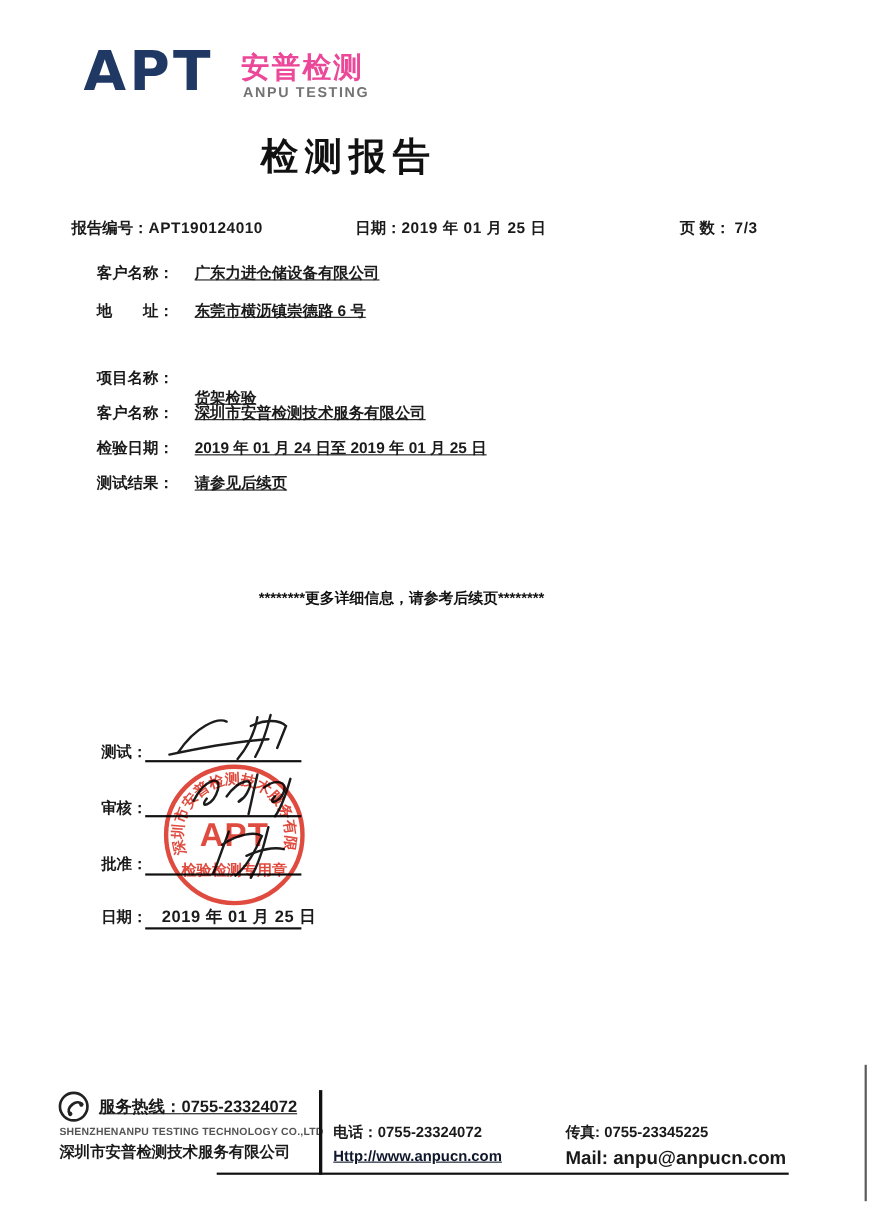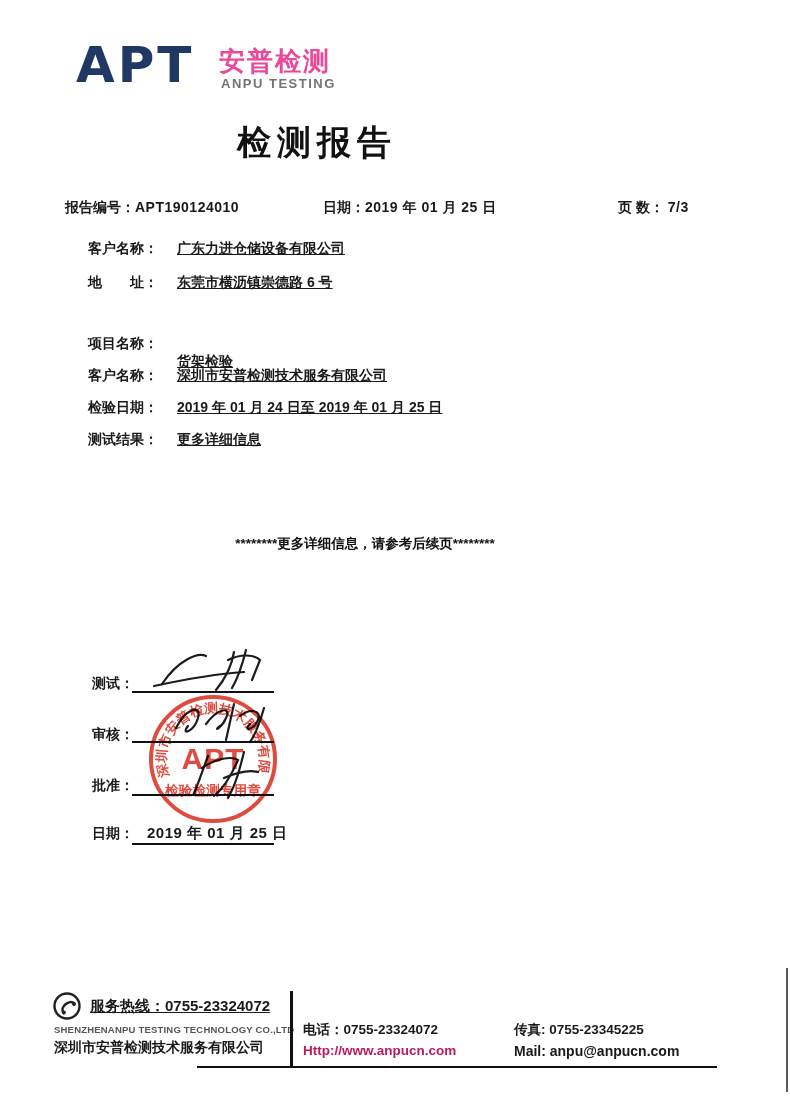--- a/index.html
+++ b/index.html
@@ -47,22 +47,22 @@
 
   
   .hotline { left:90px; top:997px; font-size:15px; font-weight:700; white-space:nowrap;text-decoration:underline; }
   .co-en { left:54px; top:1024px; font-size:9.5px; font-weight:700; color:#555; letter-spacing:0.2px; }
   .co-cn { left:54px; top:1039px; font-size:14px; font-weight:700; }
   .vdivider { left:290px; top:991px; width:3px; height:77px; background:#111; }
   .f-r1 { left:303px; top:999px;  font-size:13.5px; font-weight:700; white-space:nowrap; }
   .f-r2a { left:303px; top:1021px; font-size:13.5px; font-weight:700; white-space:nowrap; }
   .f-r2b { left:514px; top:1021px; font-size:13.5px; font-weight:700; white-space:nowrap; }
   .f-r3a { left:303px; top:1043px; font-size:13.5px; font-weight:700; white-space:nowrap; }
-  .f-r3b { left:514px; top:1043px; font-size:14px; font-weight:700; white-space:nowrap; }
-  .weblink { color:#be185d; cursor:pointer;text-align:center; }
+  .f-r3b { left:514px; top:1043px; font-size:17px; font-weight:700; white-space:nowrap; }
+  .weblink { color:#0f172a; text-decoration:underline; cursor:pointer;text-align:center; }
   .bottomline { left:197px; top:1066px; width:520px; height:2px; background:#111; }
   .edge-line { left:786px; top:968px; width:2px; height:124px; background:#5a5a5a; }
 
   .phone-icon { left:52px; top:991px; }
 </style>
 </head>
 <body>
 
 <div class="page">
 
@@ -98,21 +98,21 @@
   <div class="frow">
     <span class="flabel abs" style="top:367px">客户名称：</span>
     <span class="fvalue abs" style="top:367px">深圳市安普检测技术服务有限公司</span>
   </div>
   <div class="frow">
     <span class="flabel abs" style="top:399px">检验日期：</span>
     <span class="fvalue abs" style="top:399px">2019 年 01 月 24 日至 2019 年 01 月 25 日</span>
   </div>
   <div class="frow">
     <span class="flabel abs" style="top:431px">测试结果：</span>
-    <span class="fvalue abs" style="top:431px">更多详细信息</span>
+    <span class="fvalue abs" style="top:431px">请参见后续页</span>
   </div>
 
   <div class="abs note">********更多详细信息，请参考后续页********</div>
 
   <span class="abs sig-label" style="top:675px">测试：</span>
   <div class="abs sig-line" style="top:691px"></div>
 
   <span class="abs sig-label" style="top:726px">审核：</span>
   <div class="abs sig-line" style="top:741px"></div>
 

